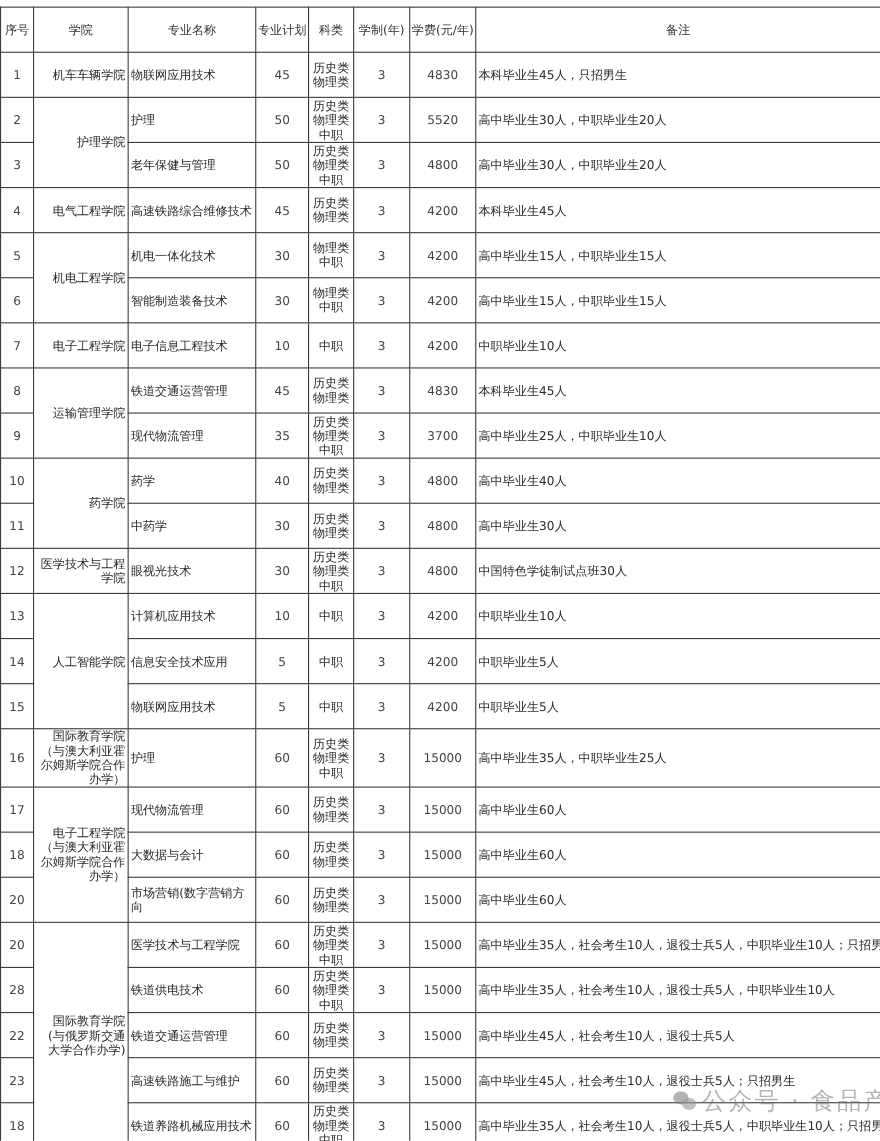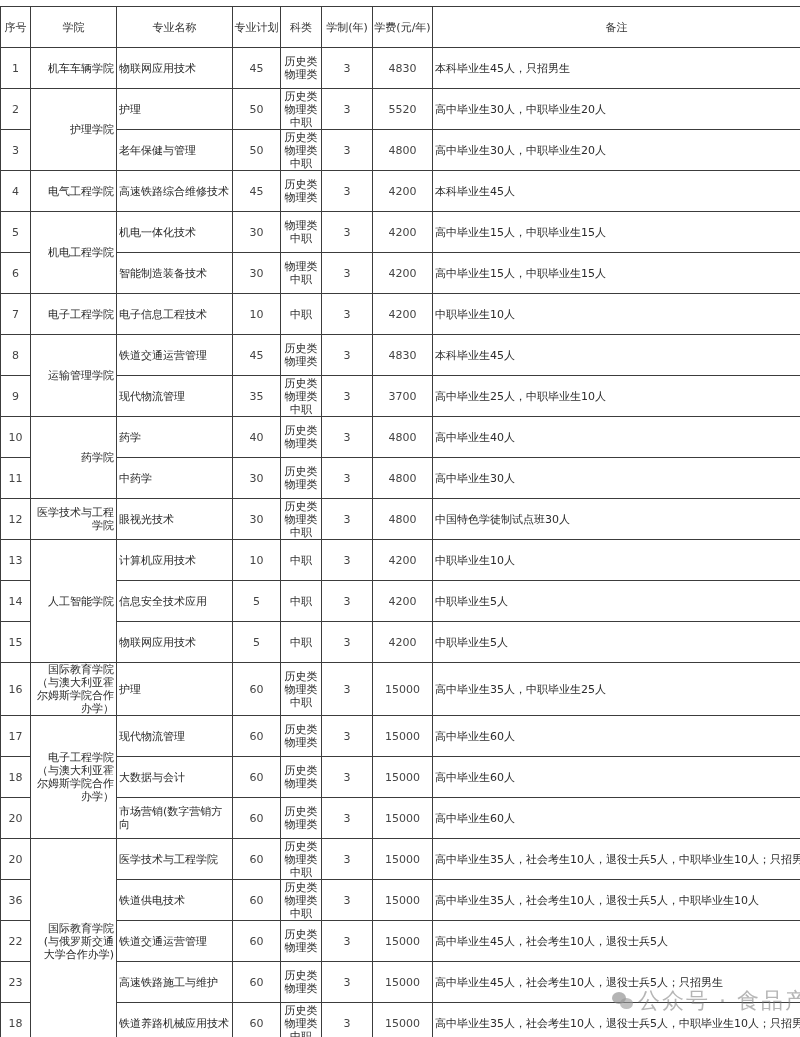--- a/index.html
+++ b/index.html
@@ -240,21 +240,21 @@
         <td class="c num">20</td>
         <td class="college" rowspan="5">国际教育学院(与俄罗斯交通大学合作办学)</td>
         <td class="l">医学技术与工程学院</td>
         <td class="c num">60</td>
         <td class="c cat">历史类<br>物理类<br>中职</td>
         <td class="c num">3</td>
         <td class="c num">15000</td>
         <td class="remark">高中毕业生35人，社会考生10人，退役士兵5人，中职毕业生10人；只招男生</td>
       </tr>
       <tr>
-        <td class="c num">36</td>
+        <td class="c num">28</td>
         <td class="l">铁道供电技术</td>
         <td class="c num">60</td>
         <td class="c cat">历史类<br>物理类<br>中职</td>
         <td class="c num">3</td>
         <td class="c num">15000</td>
         <td class="remark">高中毕业生35人，社会考生10人，退役士兵5人，中职毕业生10人</td>
       </tr>
       <tr>
         <td class="c num">22</td>
         <td class="l">铁道交通运营管理</td>

